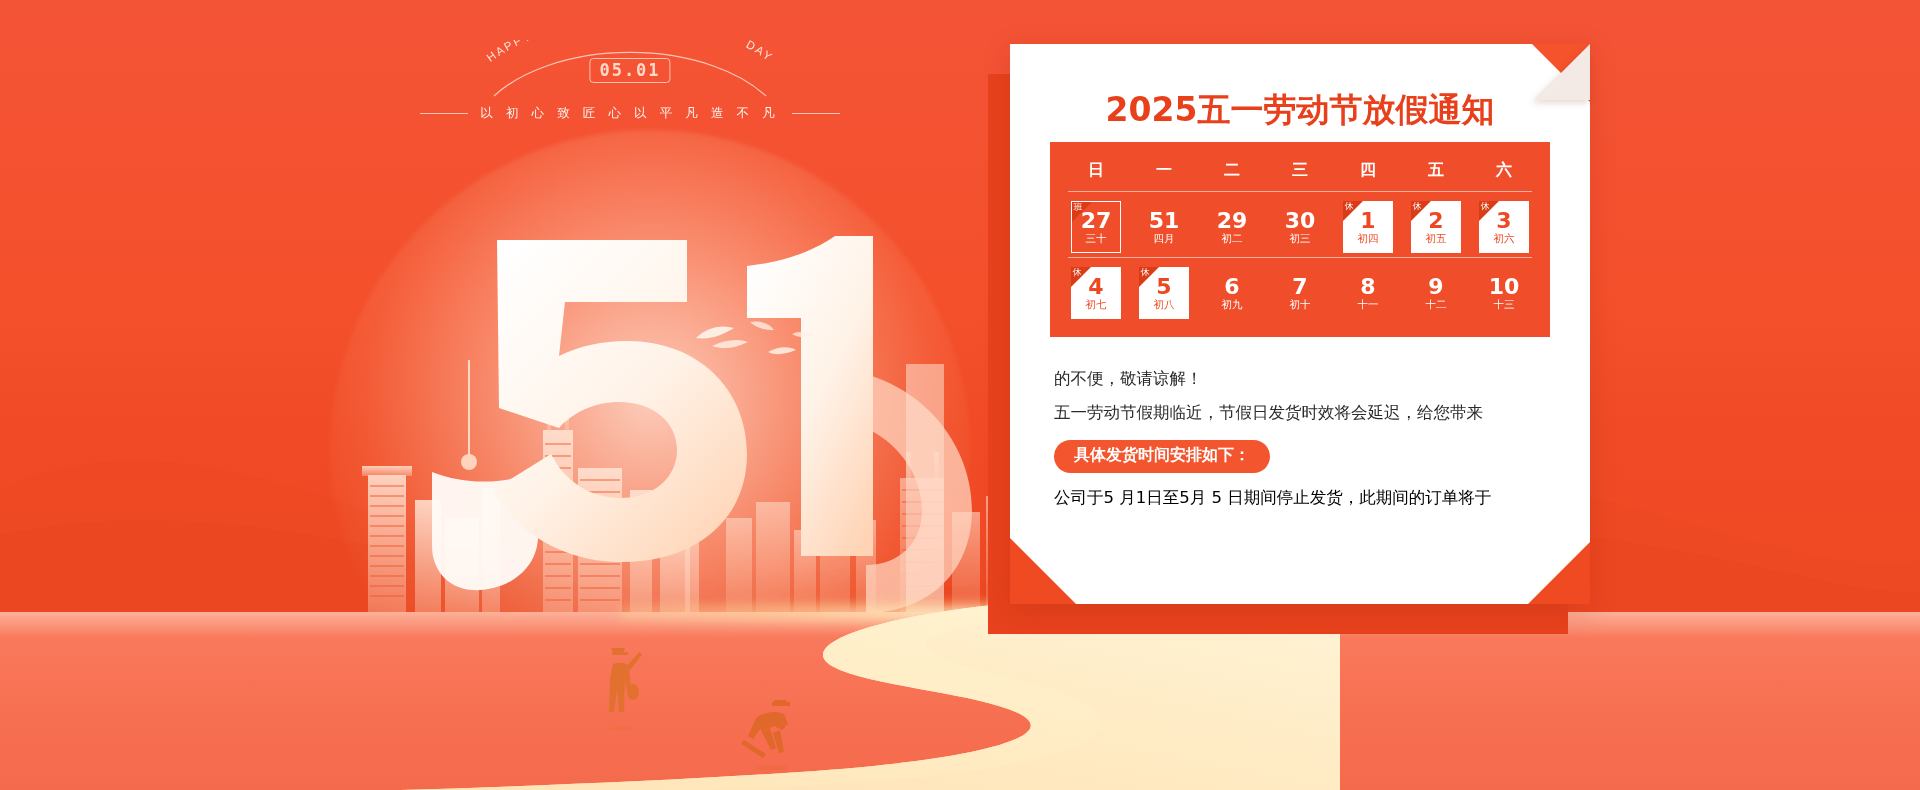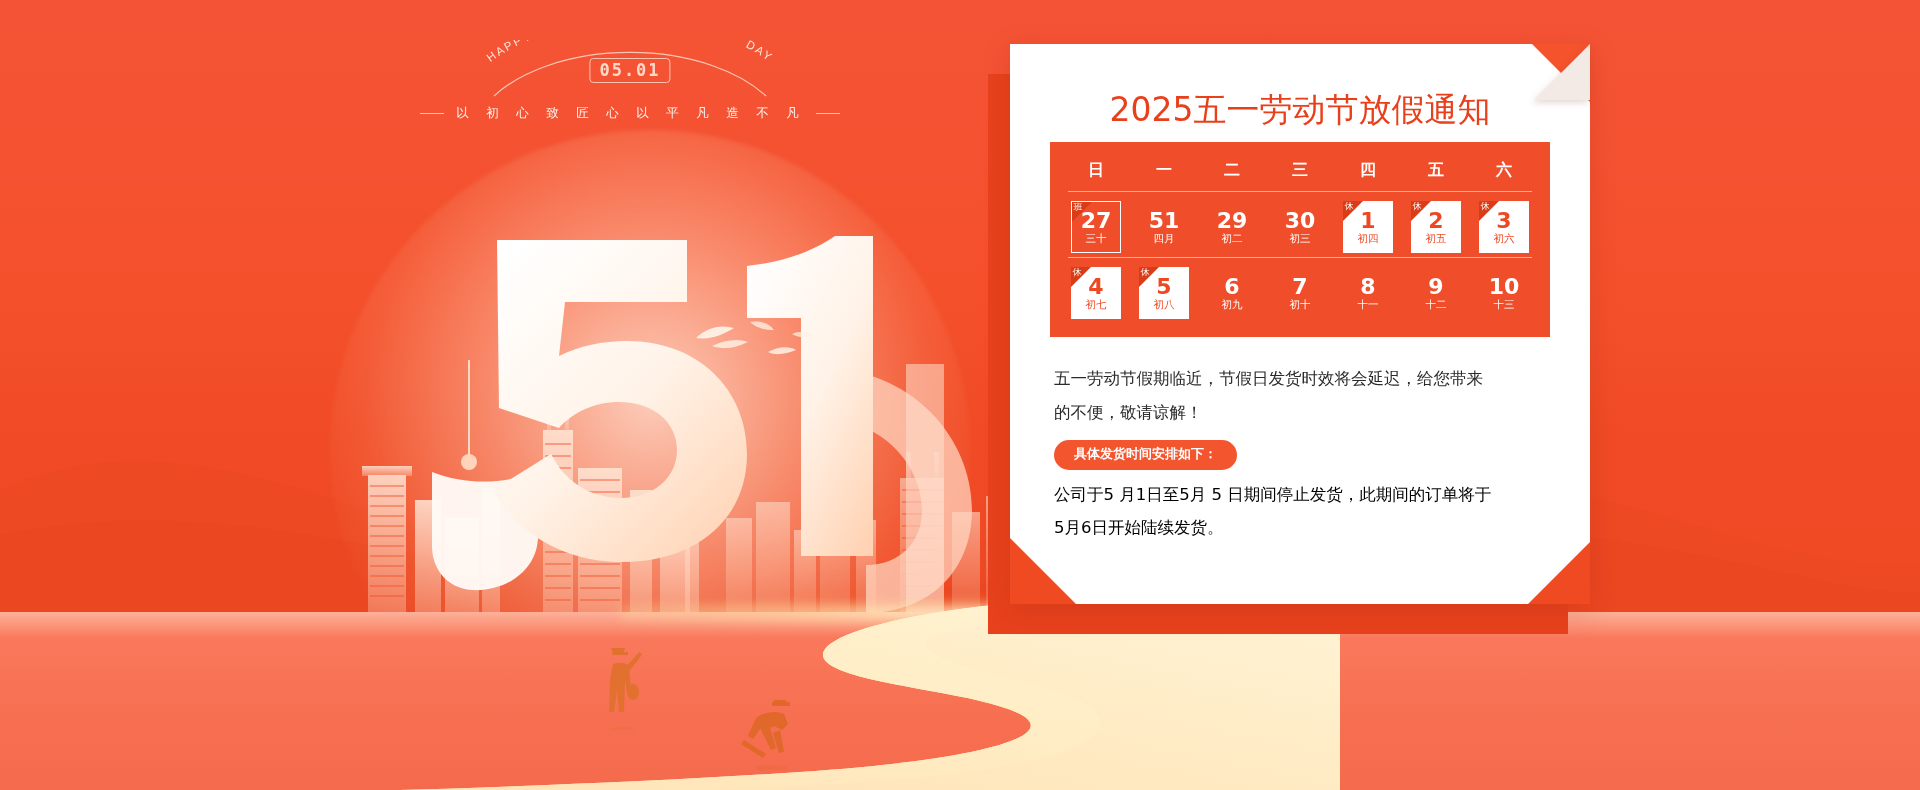--- a/index.html
+++ b/index.html
@@ -56,38 +56,38 @@
   .arc-wrap svg{position:absolute;left:50%;top:0;transform:translateX(-50%);}
   .date-badge{position:absolute;left:50%;top:18px;transform:translateX(-50%);
     color:#ffd9c8;font-size:17px;letter-spacing:2px;font-weight:700;
     border:1.6px solid rgba(255,214,196,.85);border-radius:4px;padding:1px 9px 2px;
     font-family:"DejaVu Sans Mono","Liberation Mono",monospace;}
   .main-title{margin-top:-4px;height:74px;}
   .main-title svg{display:block;margin:0 auto;}
   .slogan-row{display:flex;align-items:center;justify-content:center;gap:12px;margin-top:7px;}
   .slogan-line{height:1px;width:60px;background:rgba(255,225,212,.8);}
   .slogan-text{color:#fff4ee;font-size:12.5px;letter-spacing:5px;white-space:nowrap;
-    font-family:Liberation Mono, monospace;}
+    font-family:Liberation Serif, serif;}
 
   
   .card-shadow{position:absolute;left:988px;top:74px;width:580px;height:560px;background:#e7421d;}
   .card{position:absolute;left:1010px;top:44px;width:580px;height:560px;background:#ffffff;
     box-shadow:0 6px 26px rgba(140,30,10,.18);}
   .fold-tr{position:absolute;right:0;top:0;width:0;height:0;
     border-top:58px solid #f4532c;border-left:58px solid transparent;}
   .fold-tr-inner{position:absolute;right:0;top:0;width:0;height:0;
     border-bottom:56px solid #f3e9e5;border-left:56px solid transparent;
     filter:drop-shadow(-2px 3px 3px rgba(120,40,20,.18));}
   .fold-bl{position:absolute;left:0;bottom:0;width:0;height:0;
     border-bottom:66px solid #ef4a22;border-right:66px solid transparent;}
   .fold-br{position:absolute;right:0;bottom:0;width:0;height:0;
     border-bottom:62px solid #ef4a22;border-left:62px solid transparent;}
 
   .card-title{position:absolute;left:0;right:0;top:44px;text-align:center;
-    color:#e8401b;font-size:33px;font-weight:400;letter-spacing:0px;
+    color:#e8401b;font-size:33px;font-weight:700;letter-spacing:0px;
     font-family:"DejaVu Sans","Liberation Sans",sans-serif;}
 
   
   .cal{position:absolute;left:40px;top:98px;width:500px;background:#f04e2a;padding:12px 0 14px;}
   .cal-head{display:grid;grid-template-columns:repeat(7,1fr);padding:6px 12px 10px;}
   .cal-head div{text-align:center;color:#fff;font-size:16px;font-weight:700;
     font-family:"DejaVu Sans","Liberation Sans",sans-serif;}
   .cal-sep{height:1px;background:rgba(255,255,255,.55);margin:0 18px;}
   .cal-row{display:grid;grid-template-columns:repeat(7,1fr);padding:9px 12px 4px;}
   .cell{position:relative;height:52px;display:flex;flex-direction:column;
@@ -105,21 +105,21 @@
   .corner{position:absolute;left:0;top:0;width:0;height:0;z-index:2;}
   .corner.rest{border-top:20px solid #d93c16;border-right:20px solid transparent;}
   .corner.work{border-top:20px solid #d93c16;border-right:20px solid transparent;}
   .corner-label{position:absolute;left:1.5px;top:0.5px;font-size:9px;color:#fff;z-index:3;
     line-height:1;font-family:"DejaVu Sans","Liberation Sans",sans-serif;}
 
   
   .body-wrap{position:absolute;left:44px;right:34px;top:318px;}
   .para{color:#2b2b2b;font-size:16.5px;line-height:2.05;
     font-family:"DejaVu Sans","Liberation Sans",sans-serif;}
-  .pill{display:inline-block;background:#f3552e;color:#fff;font-size:13px;font-weight:700;
+  .pill{display:inline-block;background:#f3552e;color:#fff;font-size:16px;font-weight:700;
     border-radius:999px;padding:5px 20px 7px;margin:10px 0 8px;
     font-family:"DejaVu Sans","Liberation Sans",sans-serif;}
   .para.red{color:#000000;}
   .para.spacer{height:26px;}
   .para.right{text-align:right;padding-right:6px;}
 </style>
 </head>
 <body>
 
 <div id="stage">
@@ -431,22 +431,21 @@
           <div class="cell normal">
             <div class="inner">
               <div class="num">10</div>
               <div class="lunar">十三</div>
             </div>
           </div>
         </div>
     </div>
 
     <div class="body-wrap">
+      <div class="para">的不便，敬请谅解！</div>
       <div class="para">五一劳动节假期临近，节假日发货时效将会延迟，给您带来</div>
-      <div class="para">的不便，敬请谅解！</div>
       <div class="pill">具体发货时间安排如下：</div>
       <div class="para red">公司于5 月1日至5月 5 日期间停止发货，此期间的订单将于</div>
-      <div class="para red">5月6日开始陆续发货。</div>
       <div class="para spacer"></div>
     </div>
   </div>
 
 </div>
 
 </body></html>

